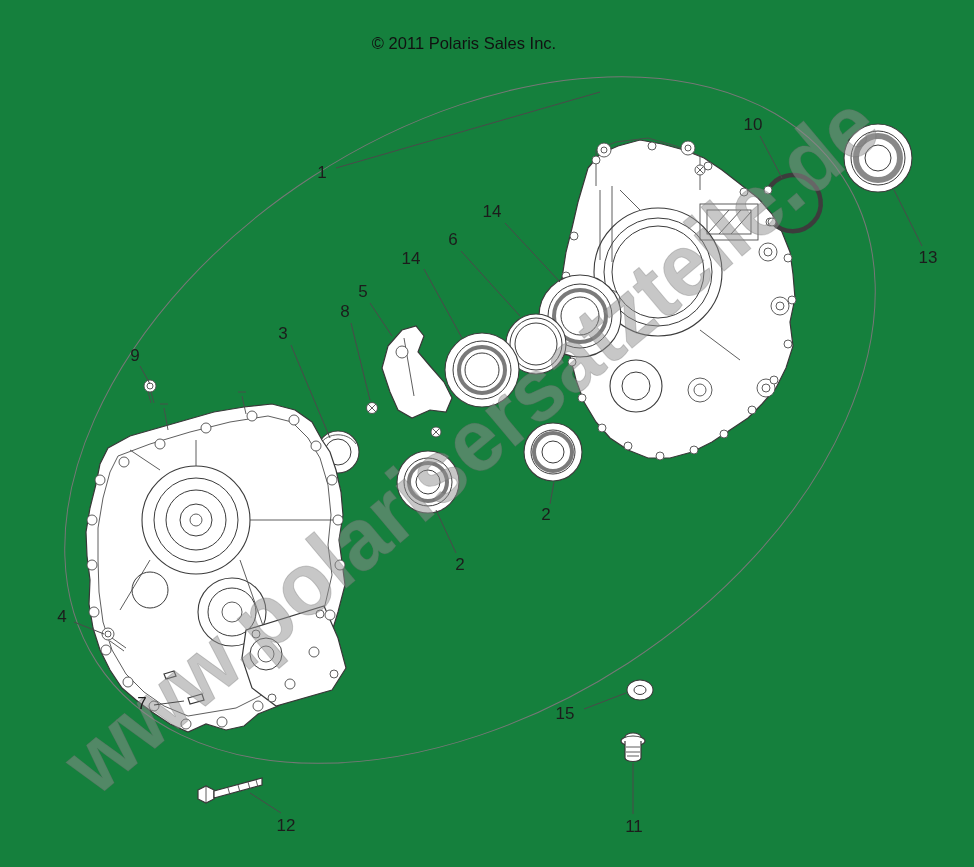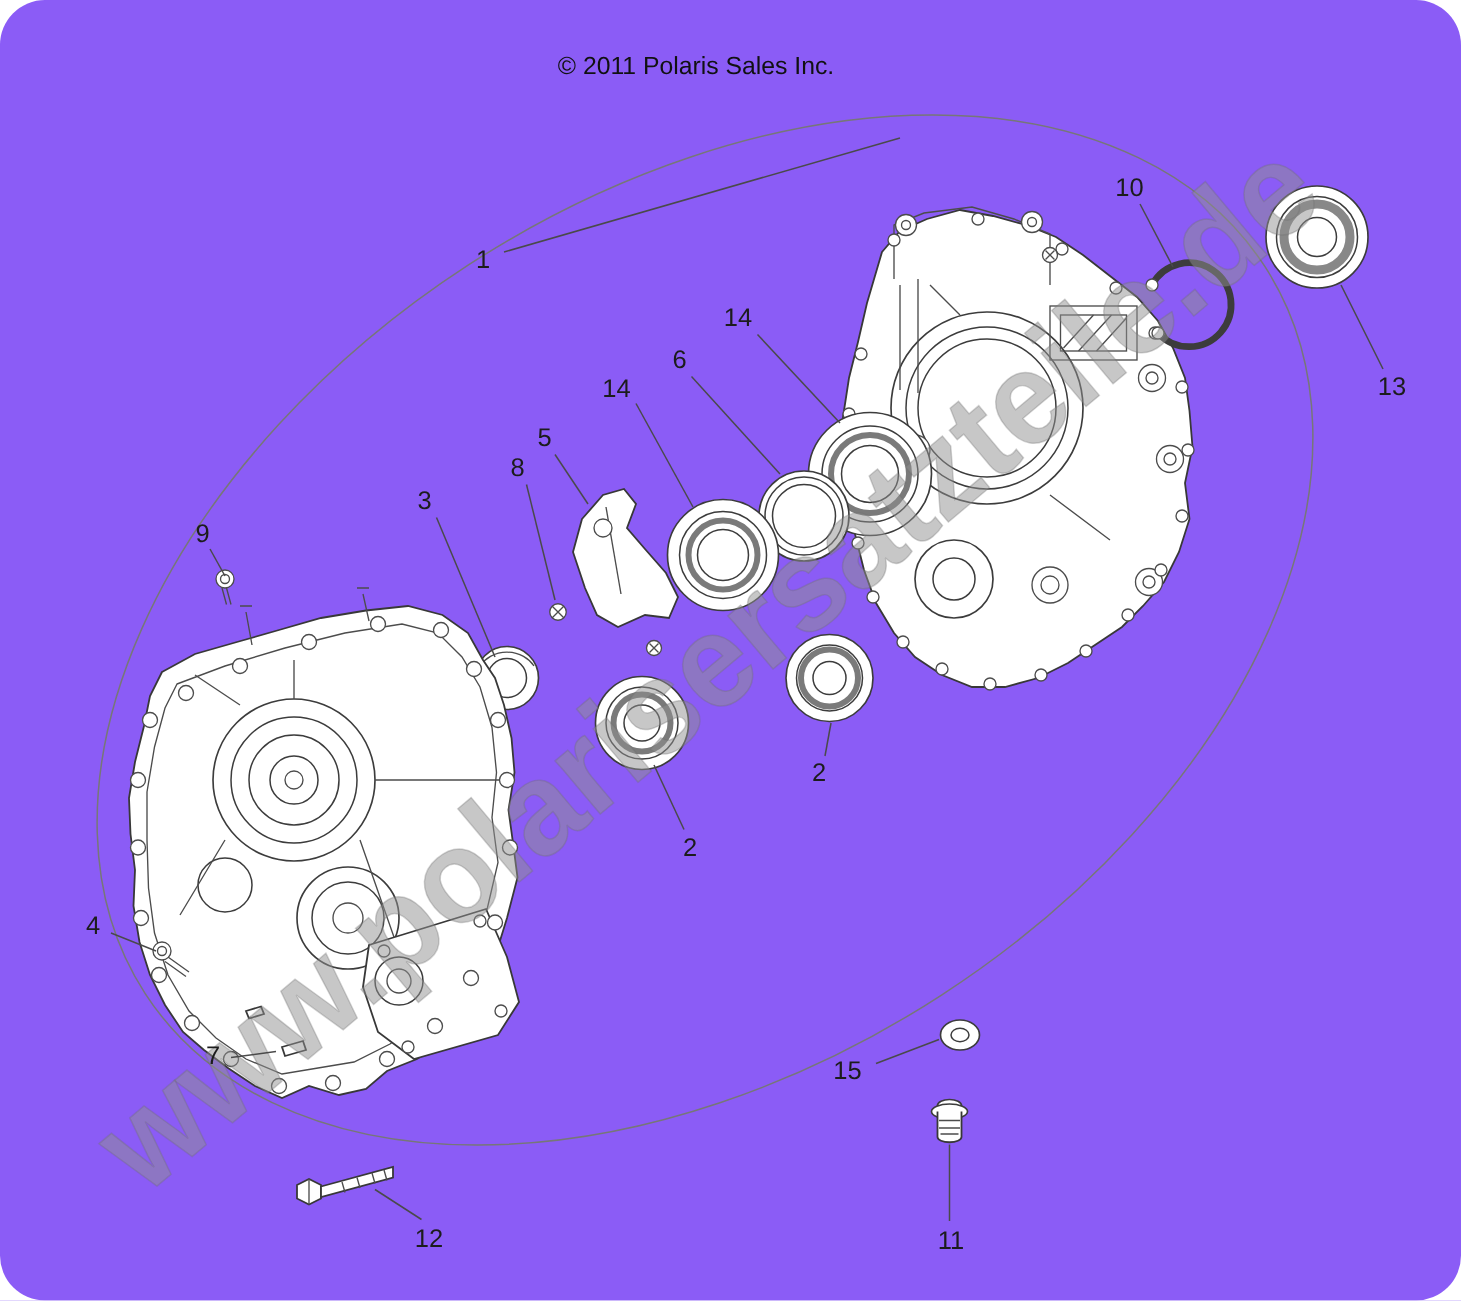--- a/index.html
+++ b/index.html
@@ -1,17 +1,17 @@
 <!DOCTYPE html>
 <html><head>
 <meta charset="utf-8">
 <style>
   html,body{margin:0;padding:0;background:#ffffff;}
-  #app{position:relative;width:974px;height:867px;background:#8b5cf6;overflow:hidden;
-       font-family:"Liberation Sans",sans-serif;border-radius:30px;}
+  #app{position:relative;width:974px;height:867px;background:#15803d;overflow:hidden;
+       font-family:"Liberation Sans",sans-serif;}
   svg{display:block;}
   .title-text{font:16.5px "Liberation Sans",sans-serif;fill:#111;}
   .callout-label{font:17px "Liberation Sans",sans-serif;fill:#1c1c1c;
                  text-anchor:middle;dominant-baseline:middle;}
   .leader-line{stroke:#4a4a4a;stroke-width:1;fill:none;}
   .outline{stroke:#383838;stroke-width:1.2;fill:#ffffff;}
   .detail{stroke:#4c4c4c;stroke-width:0.9;fill:none;}
   .hole{stroke:#4c4c4c;stroke-width:0.9;fill:#ffffff;}
   .ring{stroke:#3c3c3c;stroke-width:1.1;fill:#ffffff;}
   .ring-inner{stroke:#3c3c3c;stroke-width:1;fill:none;}

